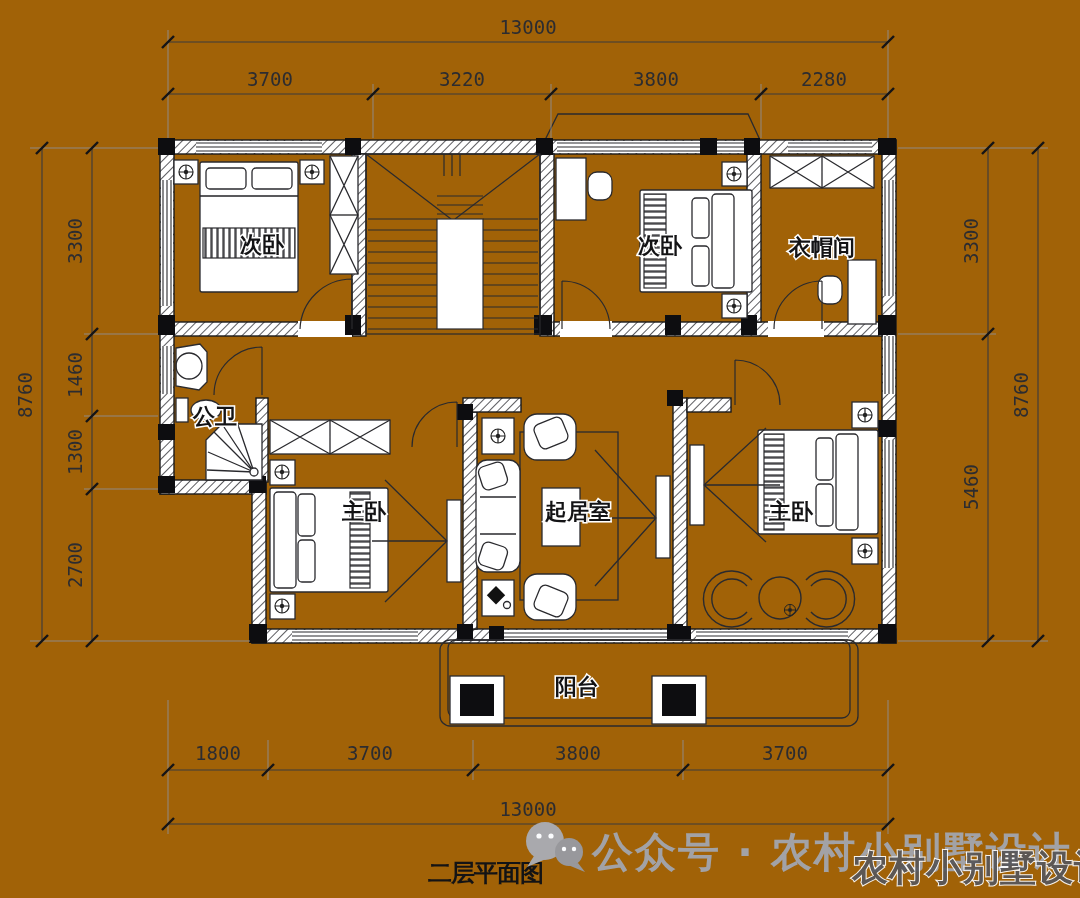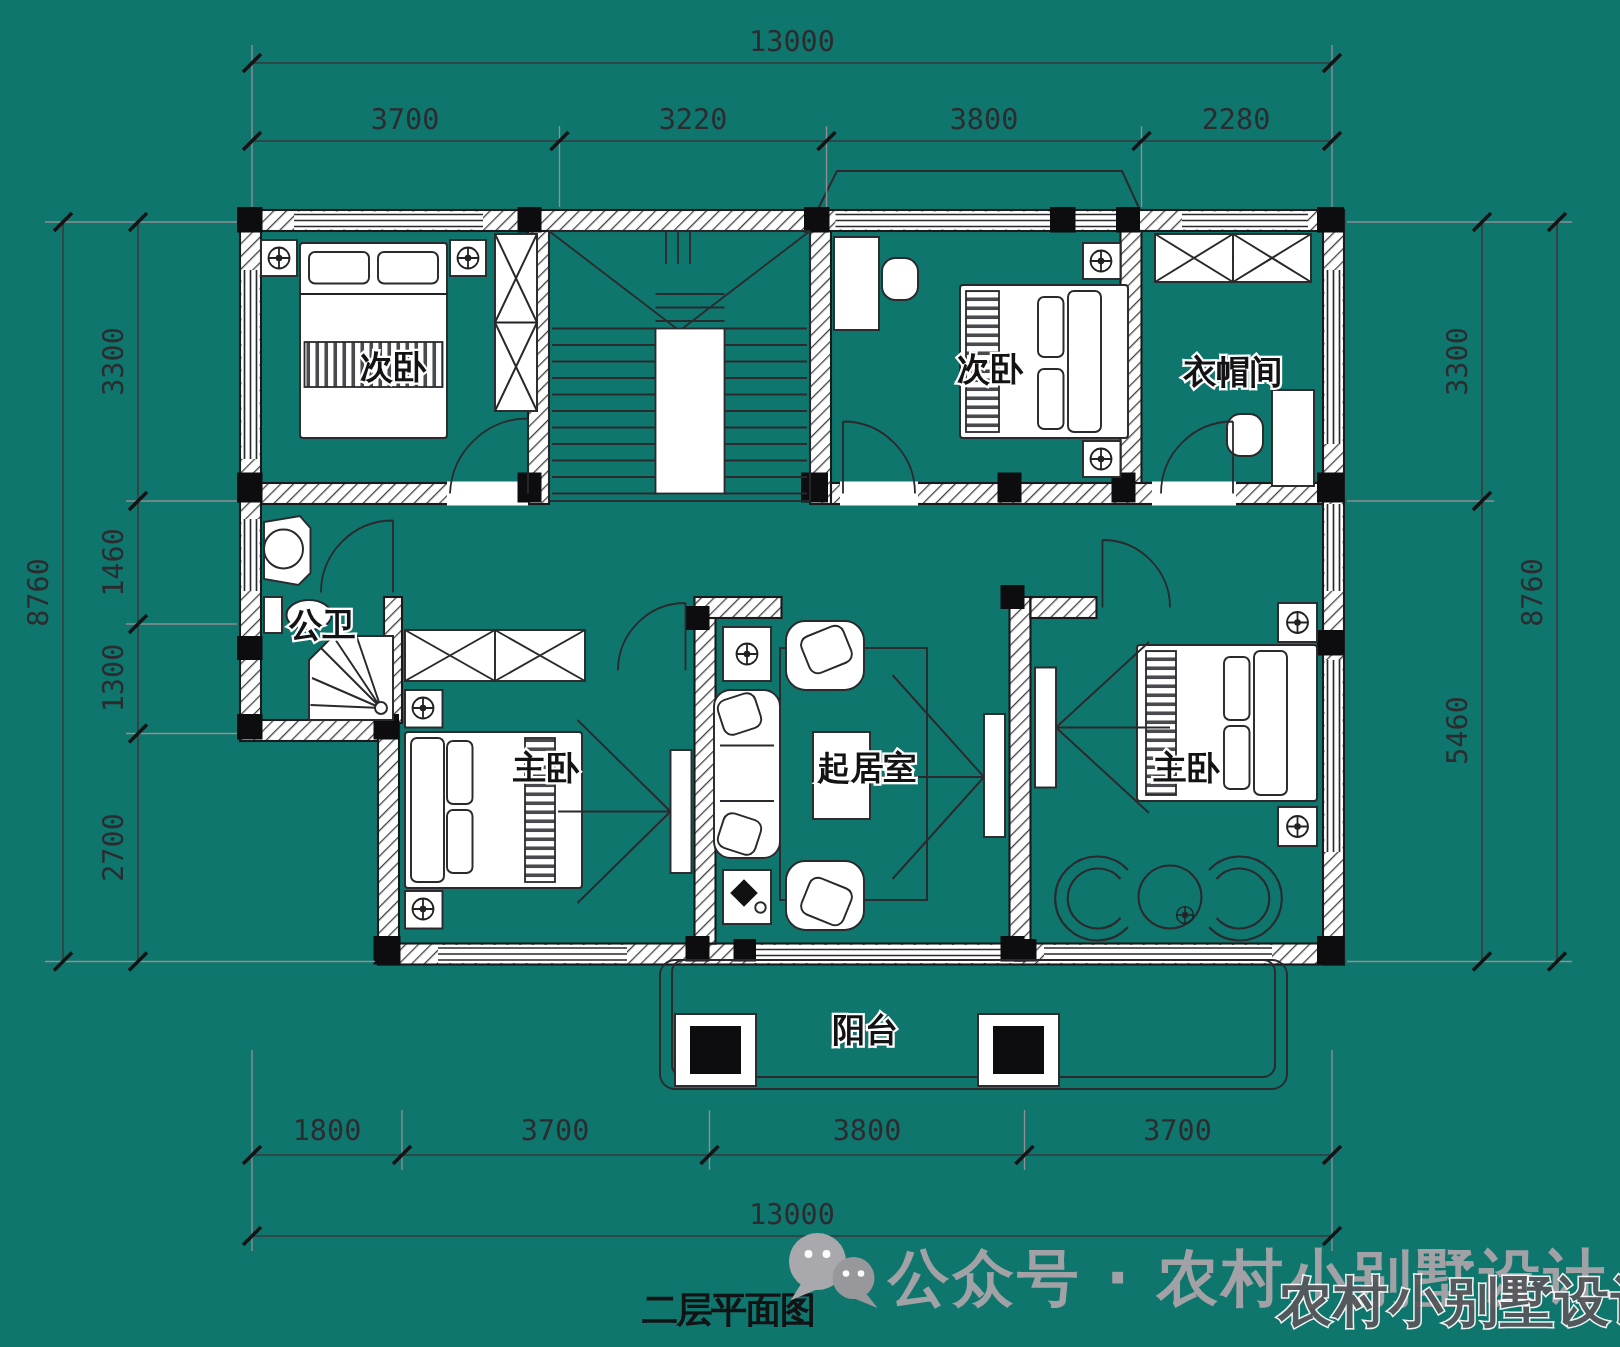--- a/index.html
+++ b/index.html
@@ -1,16 +1,16 @@
 <!DOCTYPE html>
 <html><head>
 <meta charset="utf-8">
 <style>
   html,body{margin:0;padding:0;background:#eef0f3;}
-  .page{position:relative;width:1080px;height:898px;background:#0f766e;overflow:hidden;
+  .page{position:relative;width:1080px;height:898px;background:#a16207;overflow:hidden;
         font-family:"DejaVu Sans",sans-serif;}
   svg{display:block}
   .wall{fill:url(#hatch);stroke:#1a1a1c;stroke-width:1.4;}
   .col{fill:#0d0d10;stroke:none;}
   .ln{stroke:#222226;stroke-width:1.3;fill:none;}
   .fur{stroke:#2a2a2e;stroke-width:1.3;fill:#ffffff;}
   .furn{stroke:#2a2a2e;stroke-width:1.3;fill:none;}
   .dimline{stroke:#3a3a3e;stroke-width:1.1;fill:none;}
   .extline{stroke:#8f8f94;stroke-width:0.9;fill:none;}
   .dimtxt{font-family:"DejaVu Sans Mono","DejaVu Sans",monospace;font-size:19px;fill:#2c2c30;}

